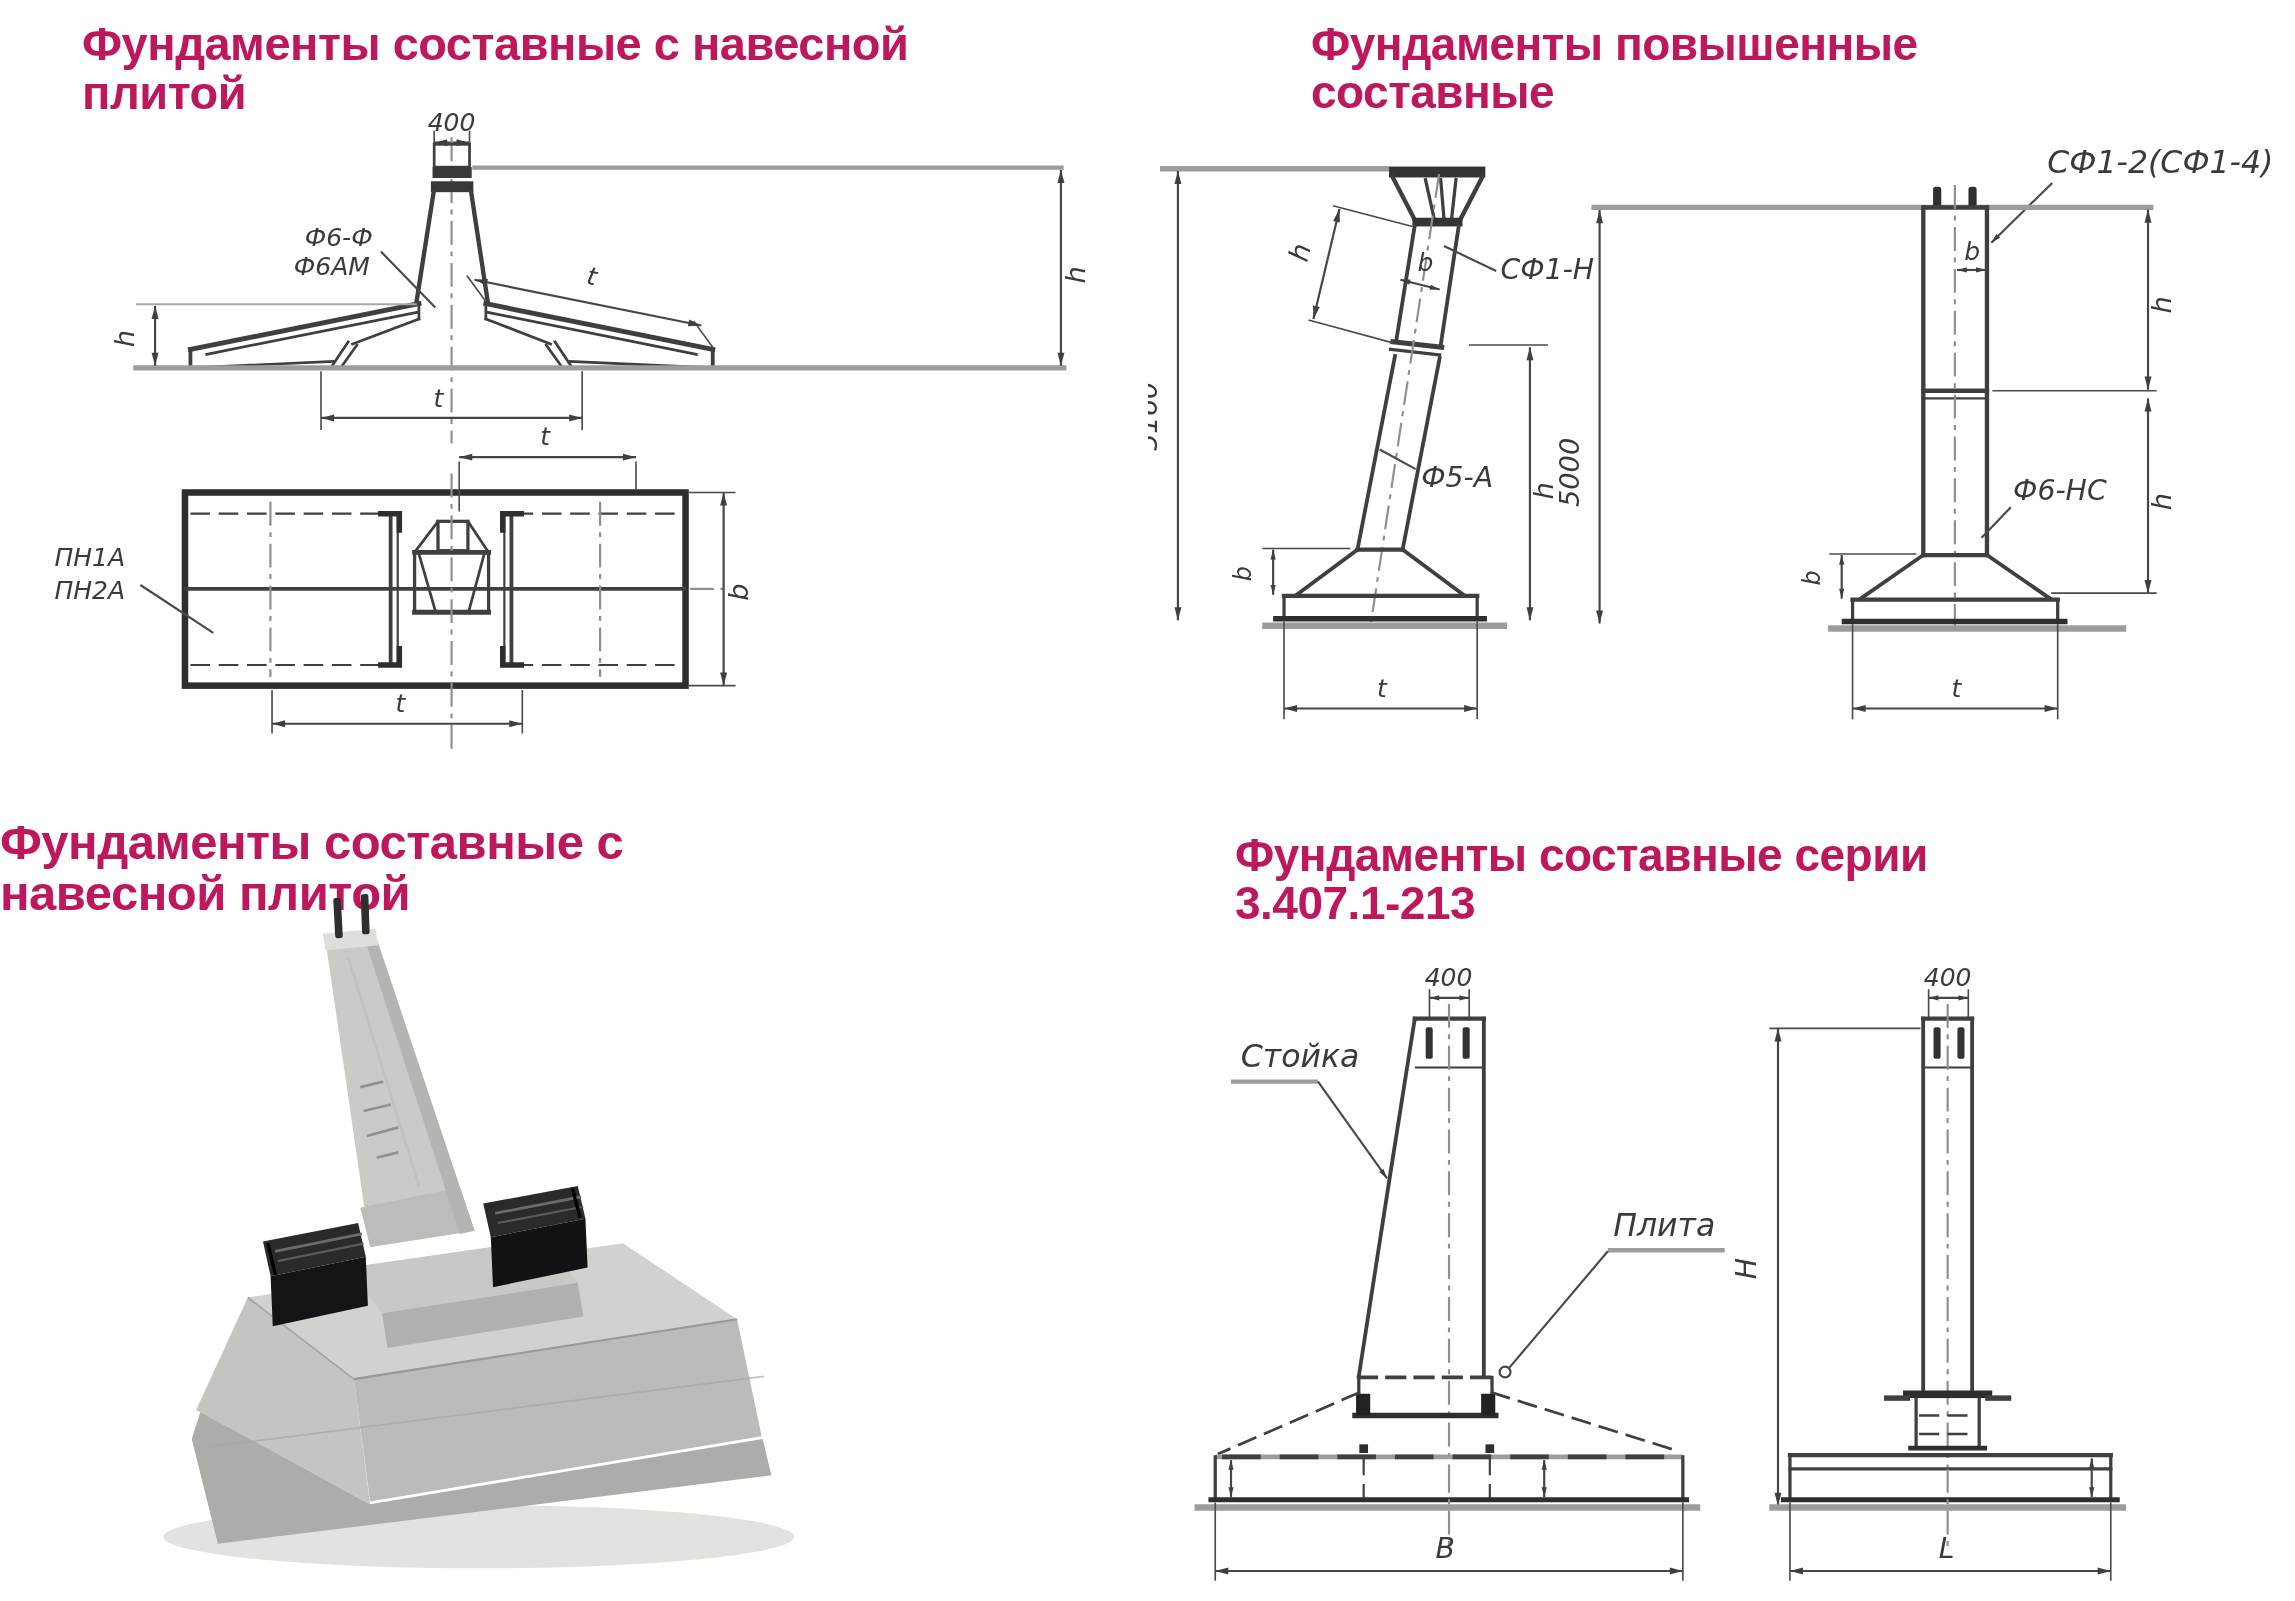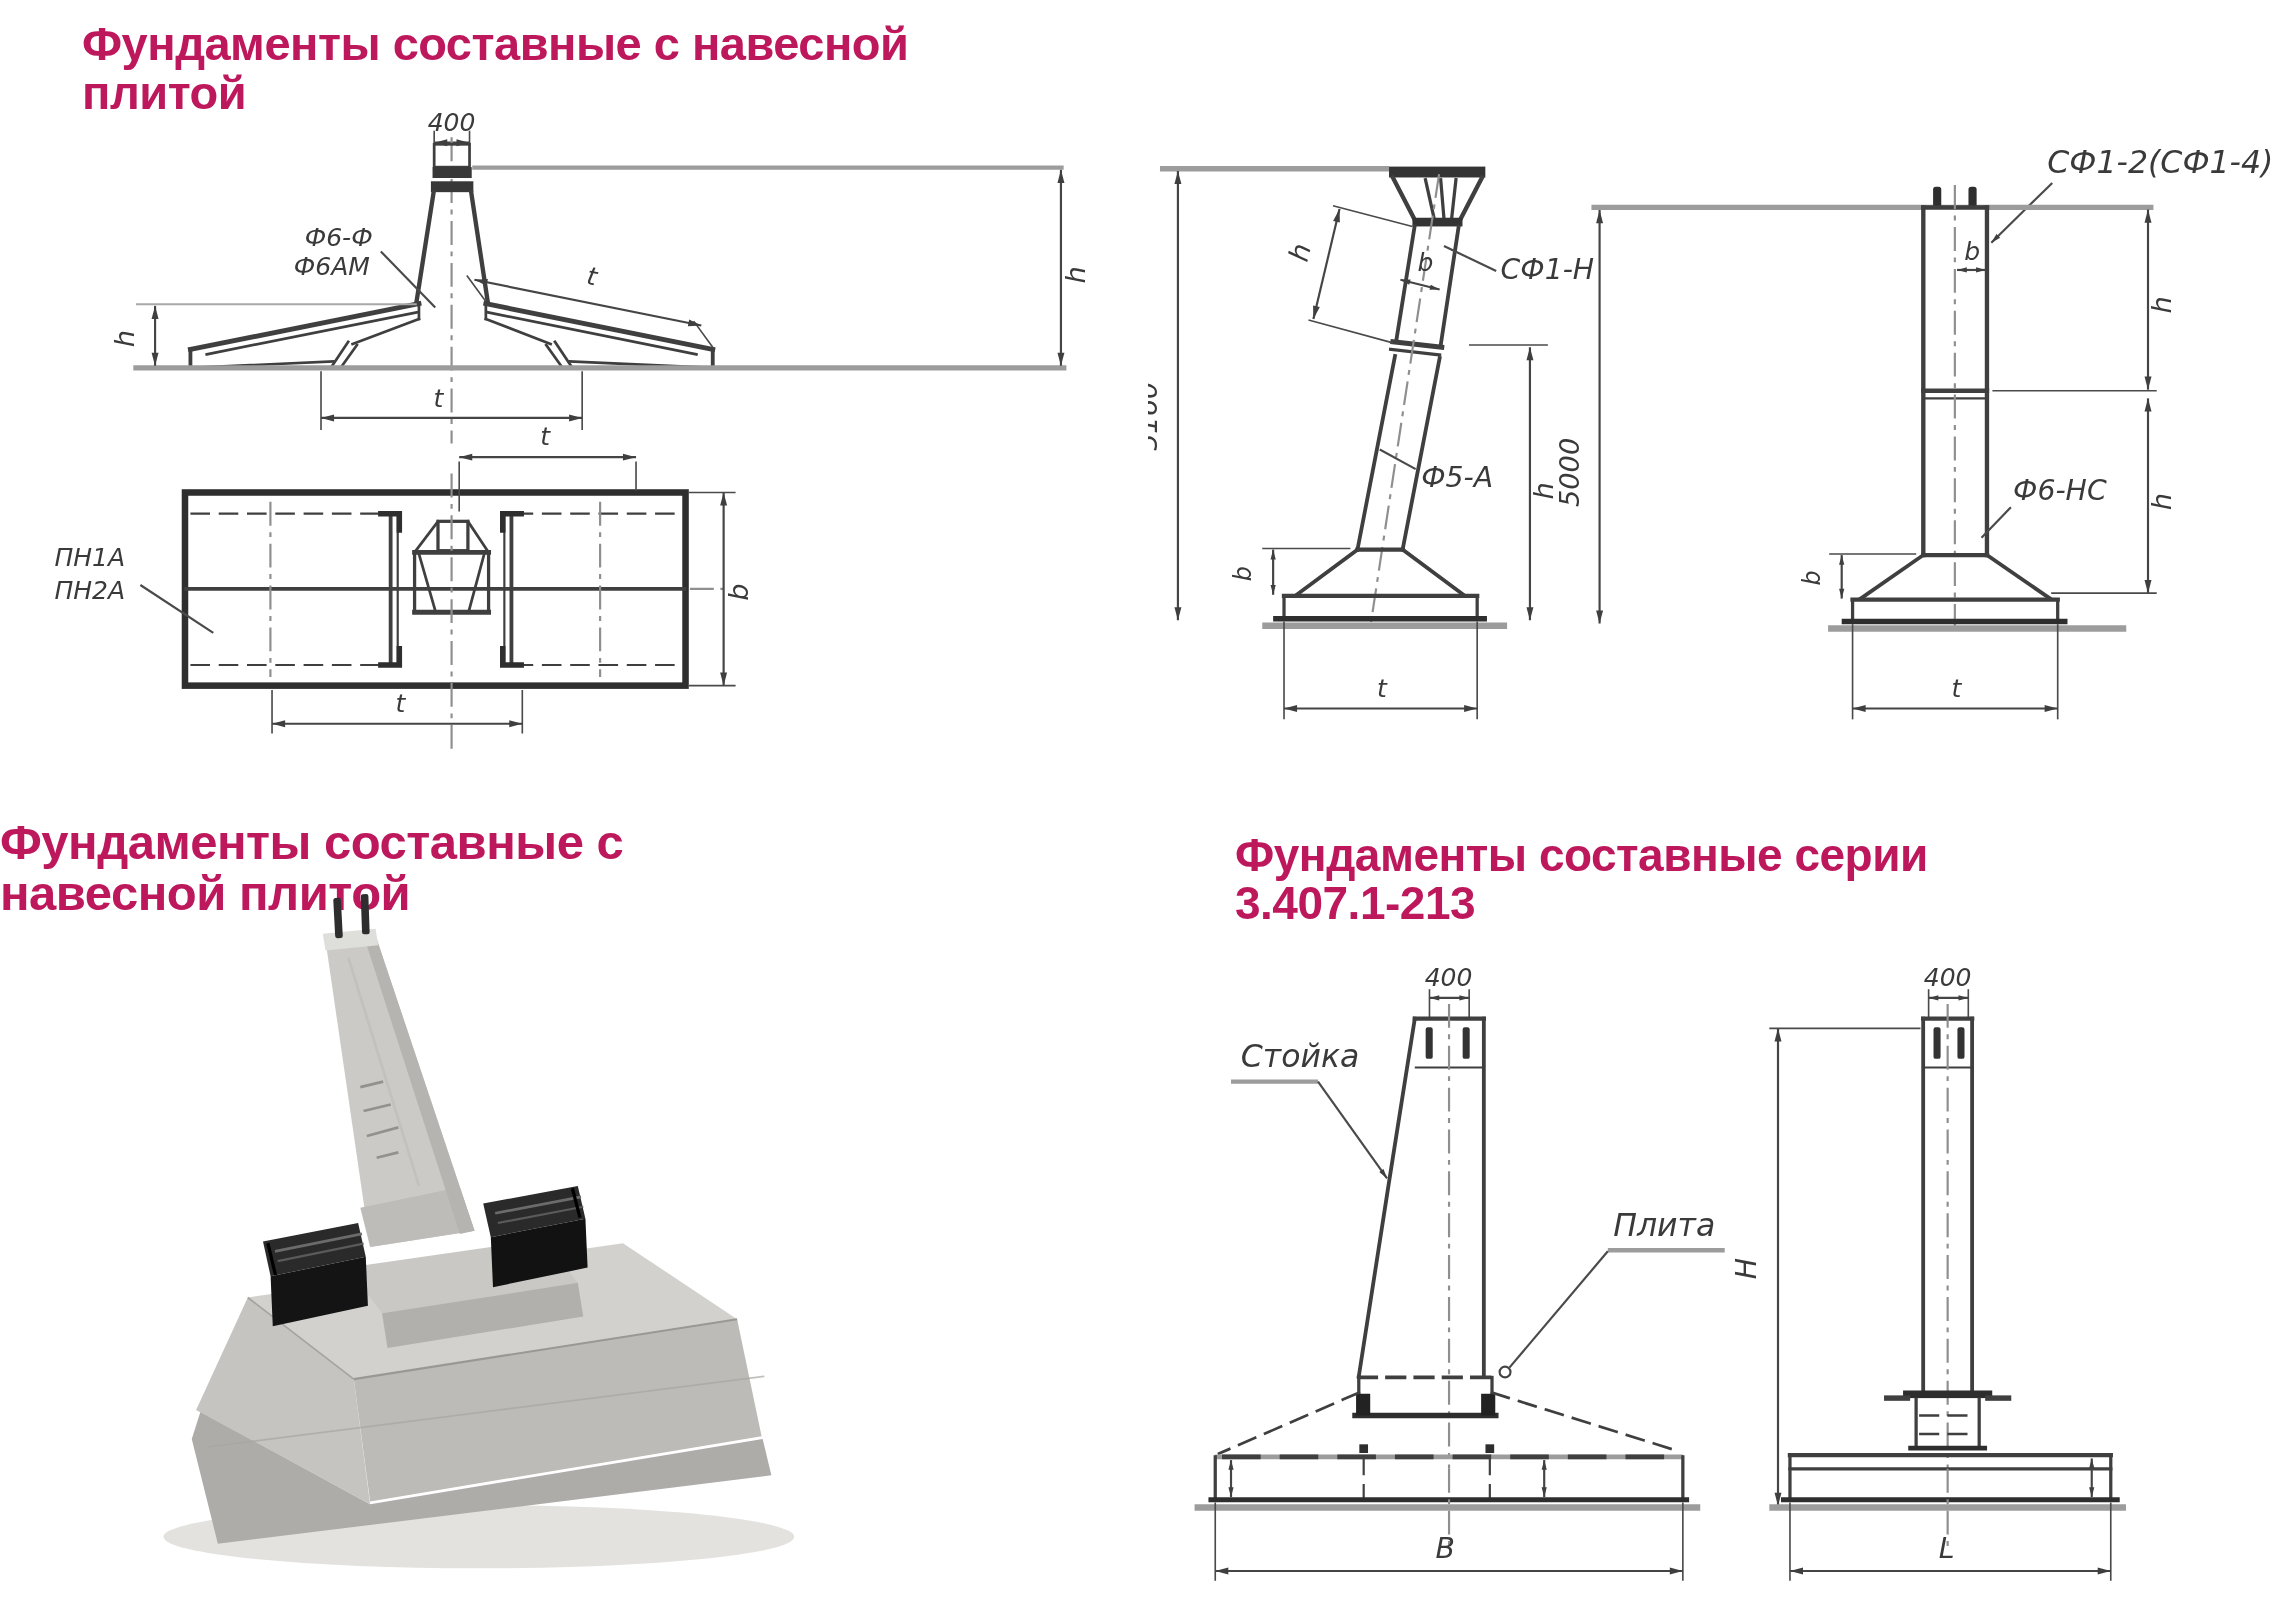--- a/index.html
+++ b/index.html
@@ -26,20 +26,21 @@
   text{fill:#3a3a3a;font-family:"DejaVu Sans",sans-serif;font-style:italic;}
   .t44{font-size:44px;} .t46{font-size:46px;} .t50{font-size:50px;} .t52{font-size:52px;} .t58{font-size:58px;}
   .mid{text-anchor:middle;}
 </style>
 </head>
 <body>
 
 <div id="page">
 
   <div id="title-tl" class="title">Фундаменты составные с навесной плитой</div>
+  <div id="title-tr" class="title">Фундаменты повышенные составные</div>
   <div id="title-bl" class="title">Фундаменты составные с навесной плитой</div>
   <div id="title-br" class="title">Фундаменты составные серии 3.407.1-213</div>
 
   <svg style="left:0;top:0" width="1148" height="800" viewBox="0 0 2110 1470">
     <defs>
       <marker id="arr" viewBox="0 0 12 8" refX="12" refY="4" markerWidth="30" markerHeight="16" markerUnits="userSpaceOnUse" orient="auto-start-reverse">
         <path d="M0,0.8 L12,4 L0,7.2 z" fill="#3f3f3f"></path>
       </marker>
       <marker id="arrS" viewBox="0 0 12 8" refX="12" refY="4" markerWidth="22" markerHeight="12" markerUnits="userSpaceOnUse" orient="auto-start-reverse">
         <path d="M0,0.8 L12,4 L0,7.2 z" fill="#3f3f3f"></path>

